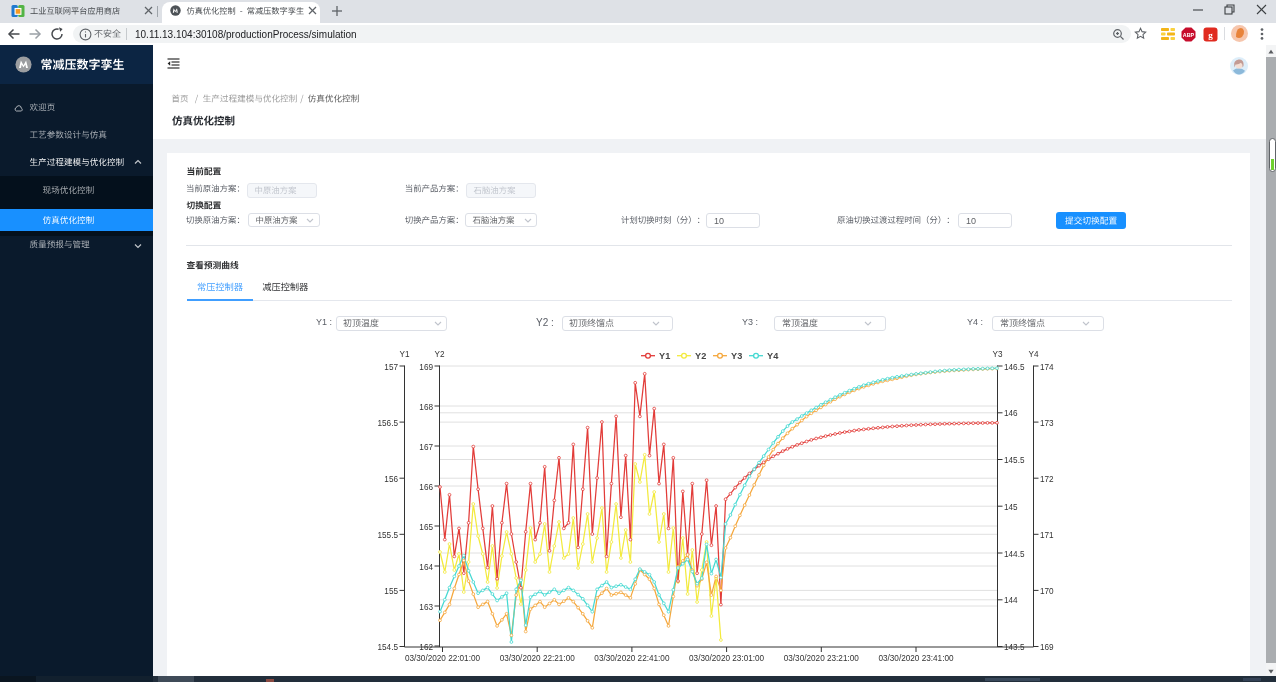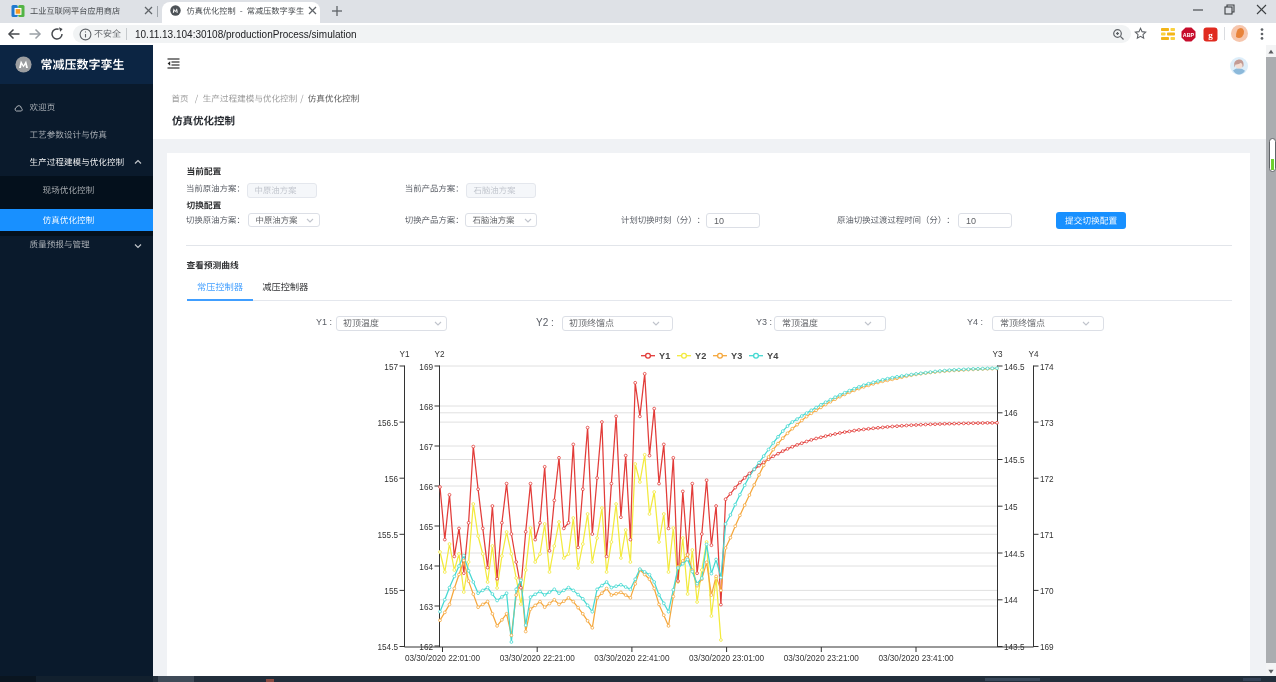--- a/index.html
+++ b/index.html
@@ -165,21 +165,21 @@
 <div class="abs" style="left:958px;top:212.5px;width:54px;height:15.5px;background:#fff;border:1px solid #dcdfe6;border-radius:3px;font-size:9px;color:#606266;line-height:14px;padding-left:7px">10</div>
 <div class="abs" style="left:1056px;top:212px;width:70px;height:17px;background:#1890ff;border-radius:3px"></div>
 
 <div class="abs" style="left:185.5px;top:245px;width:1046px;height:1px;background:#e2e5ea"></div>
 
 <div class="abs" style="left:187px;top:300px;width:1045px;height:1px;background:#e4e7ed"></div>
 <div class="abs" style="left:187px;top:298.5px;width:65.5px;height:2px;background:#409eff"></div>
 
 <div class="abs" style="left:302px;top:317px;width:30px;text-align:right;font-size:9px;color:#5a5e66">Y1 :</div>
 <div class="abs" style="left:530px;top:317px;width:30px;text-align:center;font-size:10px;color:#5a5e66">Y2 :</div>
-<div class="abs" style="left:742px;top:317px;width:30px;text-align:right;font-size:9px;color:#5a5e66">Y3 :</div>
+<div class="abs" style="left:742px;top:317px;width:30px;font-size:9px;color:#5a5e66">Y3 :</div>
 <div class="abs" style="left:960px;top:317px;width:30px;text-align:center;font-size:9px;color:#5a5e66">Y4 :</div>
 
 <div class="abs" style="left:335.5px;top:315.5px;width:111.5px;height:15px;background:#fff;border:1px solid #dcdfe6;border-radius:3px"></div>
 <svg class="abs" style="left:434px;top:320.5px" width="8" height="5" viewBox="0 0 8 5" fill="none" stroke="#c0c4cc" stroke-width="1.1">
     <path d="M1 1 L4 4 L7 1"></path>
   </svg>
 <div class="abs" style="left:561.5px;top:315.5px;width:111.5px;height:15px;background:#fff;border:1px solid #dcdfe6;border-radius:3px"></div>
 <svg class="abs" style="left:652px;top:320.5px" width="8" height="5" viewBox="0 0 8 5" fill="none" stroke="#c0c4cc" stroke-width="1.1">
     <path d="M1 1 L4 4 L7 1"></path>
   </svg>

